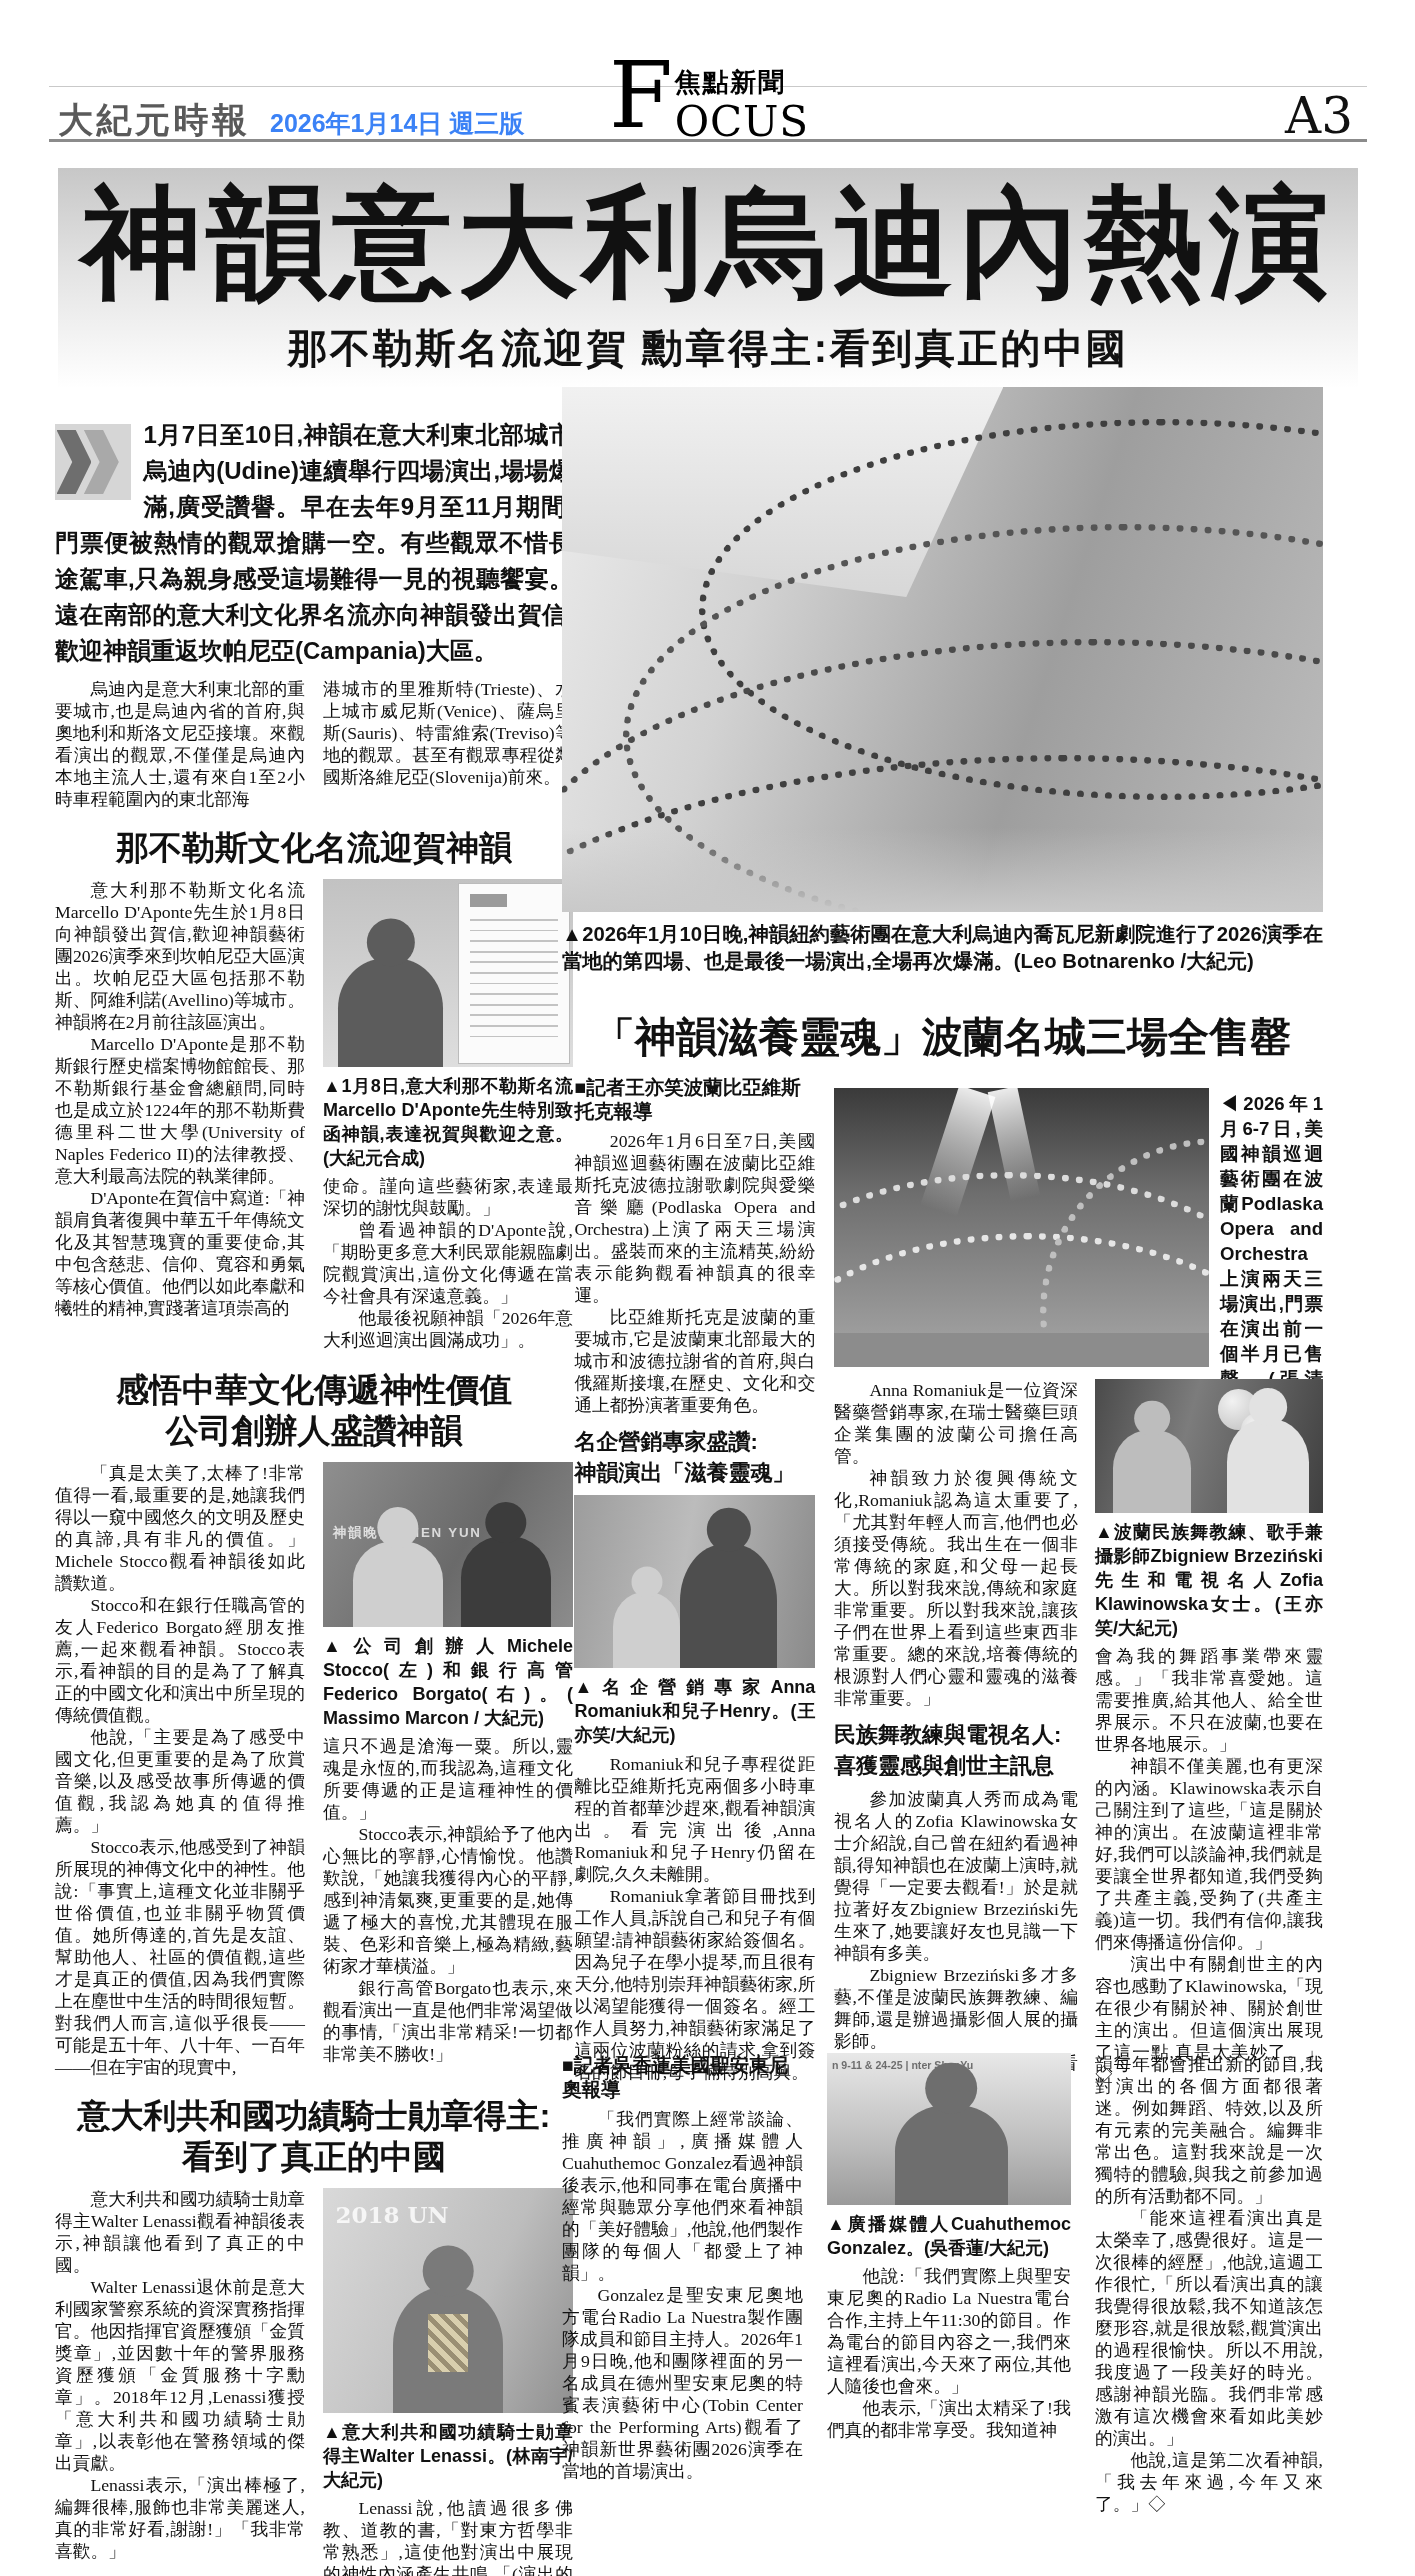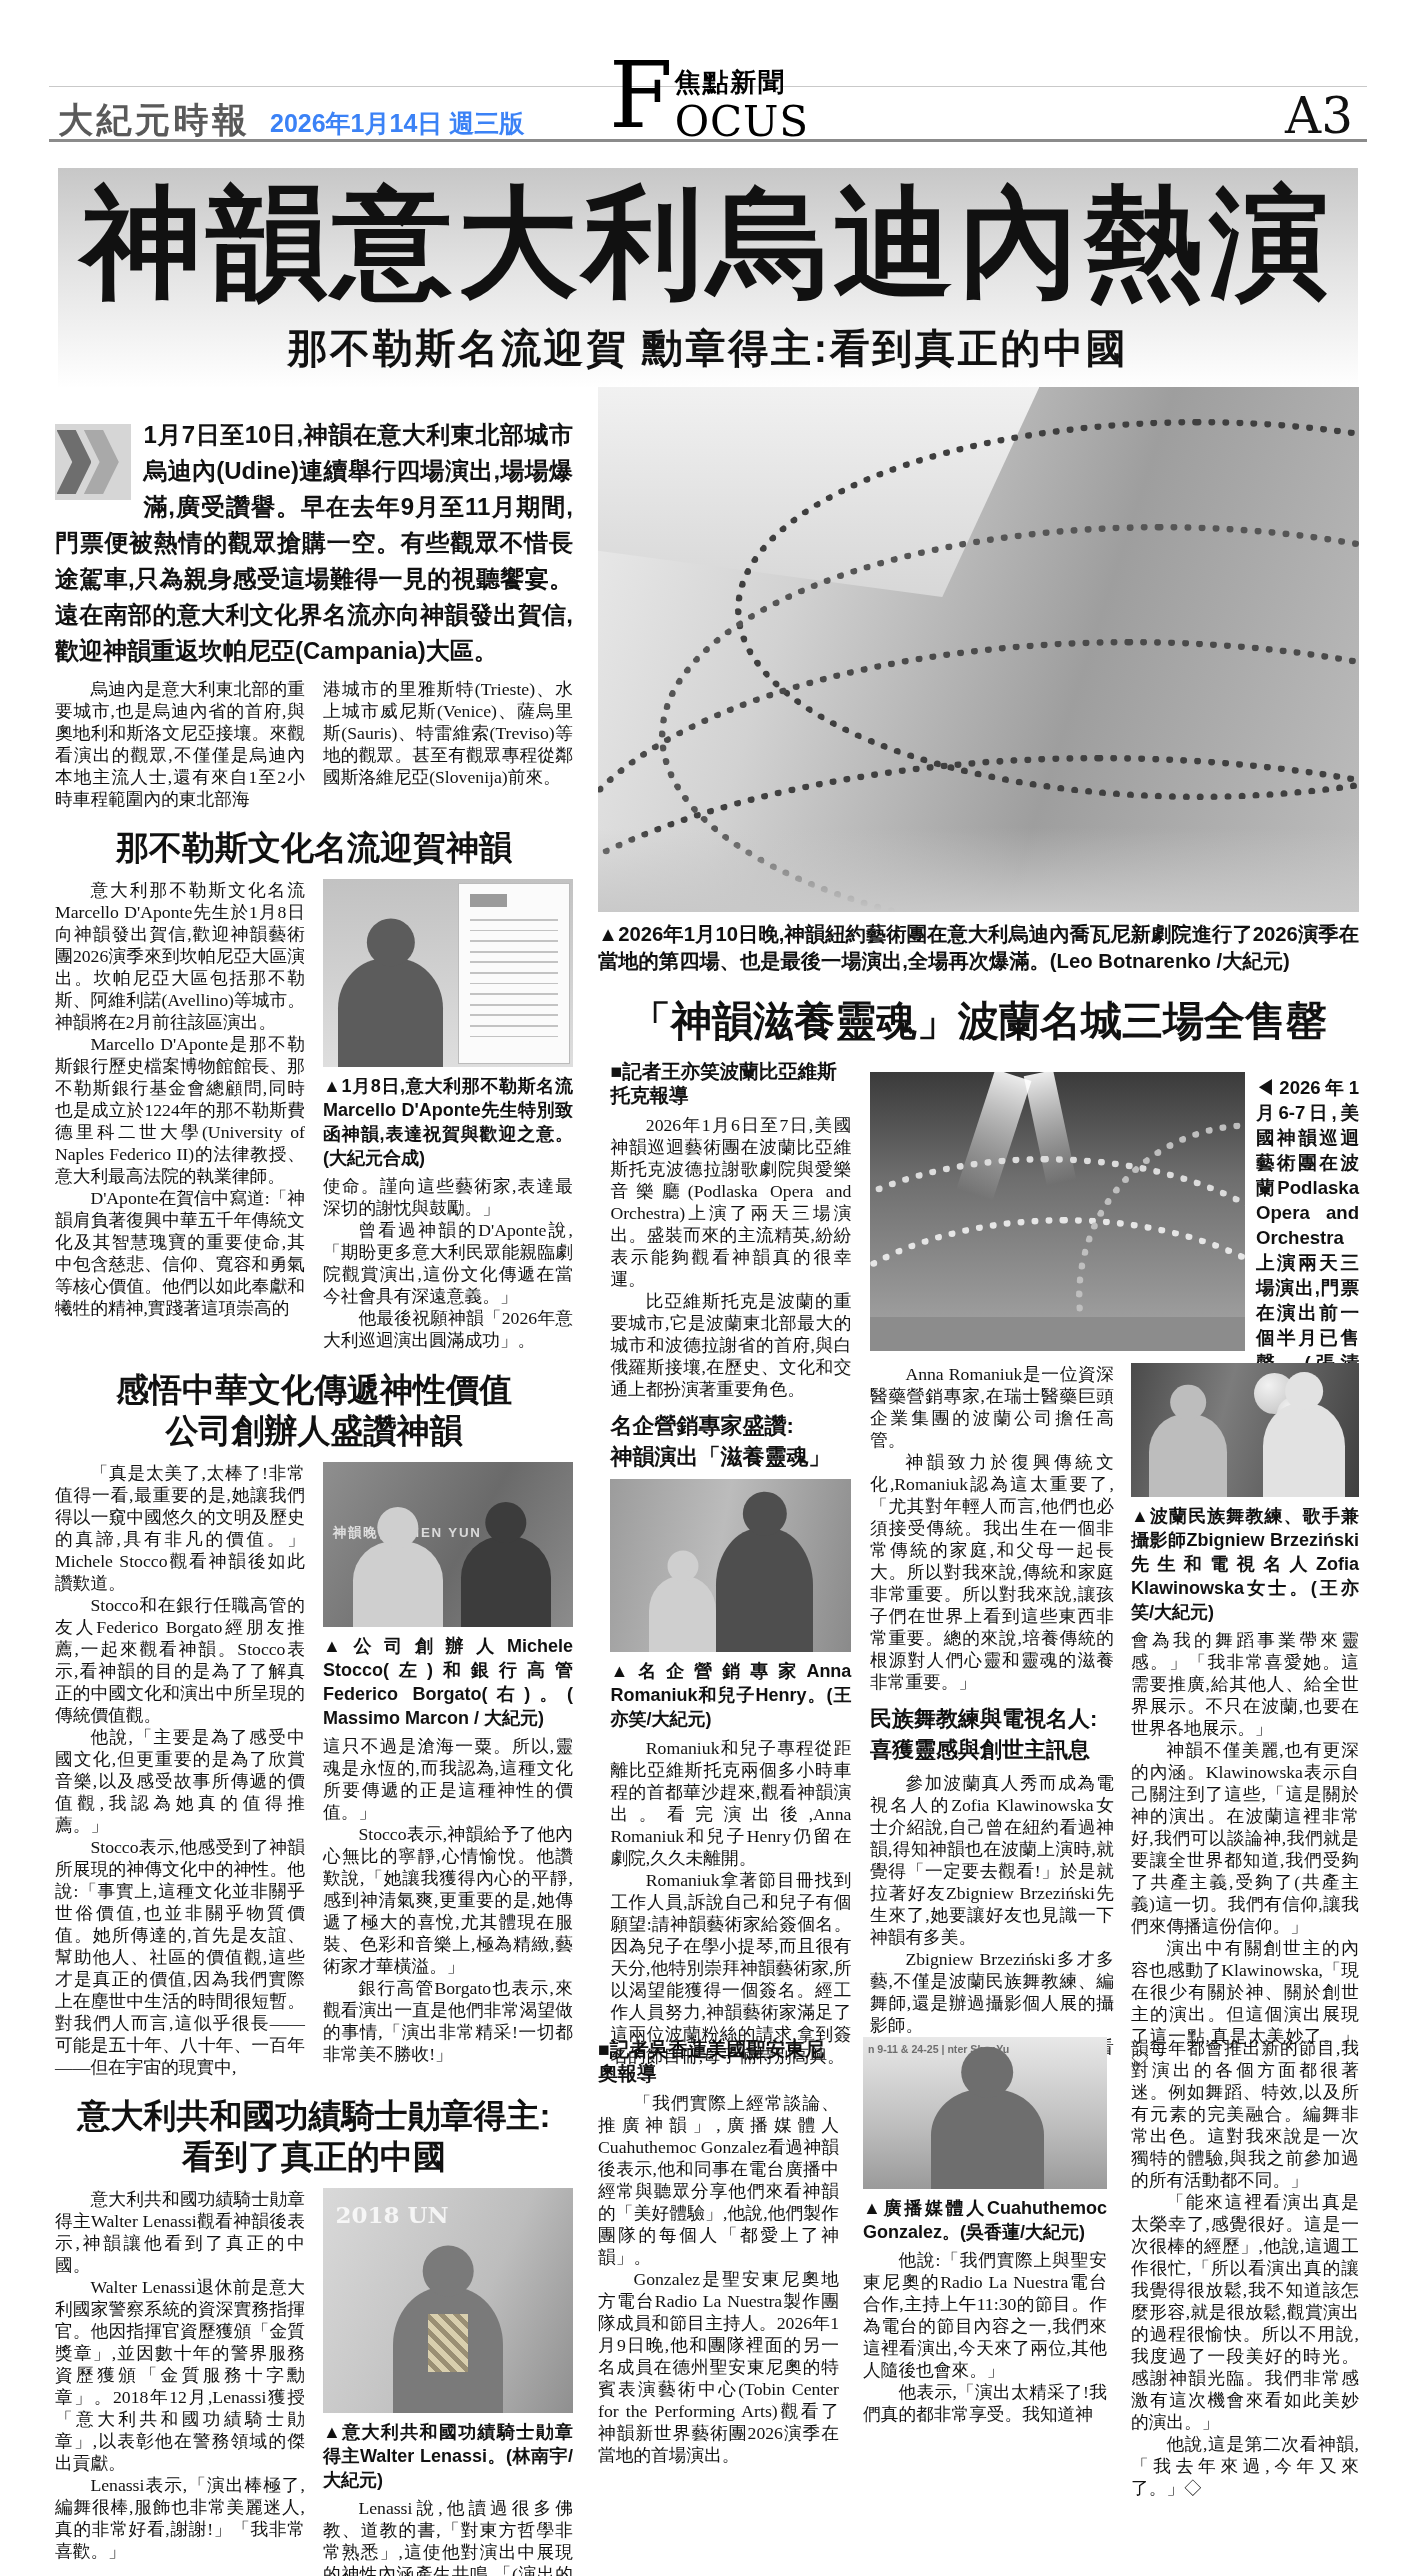--- a/index.html
+++ b/index.html
@@ -24,25 +24,25 @@
   .lead-box h2{margin:5.3px 0 0 0;font-family:"Liberation Sans",sans-serif;font-weight:900;font-size:40px;letter-spacing:2.7px;}
   
   .para{margin:0;font-size:17.7px;line-height:22px;text-align:justify;text-indent:2em;}
   .para.cont{text-indent:0;}
   .byline{font-family:"Liberation Sans",sans-serif;font-weight:bold;font-size:19.5px;line-height:24px;}
   .byline.ruled{border-bottom:1.8px solid #1a1a1a;padding-bottom:8.8px;}
   .caption{font-family:"Liberation Sans",sans-serif;font-weight:bold;font-size:18px;line-height:24px;margin:7px 0 5.3px 0;text-align:justify;}
   .cols2{display:flex;justify-content:space-between;margin-top:8.8px;}
   .cols2 .col{width:250px;}
   .sec-title{font-family:"Liberation Sans",sans-serif;font-weight:900;font-size:33px;line-height:41px;text-align:center;margin:17.7px 0 10.6px 0;}
-  .big-title{font-family:"Liberation Sans",sans-serif;font-weight:900;font-size:41px;line-height:48px;text-align:center;margin:21px 0 14px 0;}
+  .big-title{font-family:"Liberation Sans",sans-serif;font-weight:900;font-size:41px;line-height:48px;text-align:center;margin:37px 0 14px 0;}
   .subhead{font-family:"Liberation Sans",sans-serif;font-weight:900;font-size:22px;line-height:31px;margin:10.6px 0 7px 0;}
   
   .left-region{position:absolute;left:55px;top:403px;width:518px;}
-  .right-region{position:absolute;left:598px;top:387px;width:761px;}
+  .right-region{position:absolute;left:562px;top:387px;width:761px;}
   
   .intro{margin-top:14px;}
   .intro-icon{float:left;width:76px;height:76px;margin:7px 12.4px 3.5px 0;background:#d6d6d6;position:relative;overflow:hidden;}
   .chev{position:absolute;top:8%;height:84%;width:46%;}
   .chev.c1{left:2%;background:#6e6e6e;clip-path:polygon(0 0,55% 0,100% 50%,55% 100%,0 100%,45% 50%);}
   .chev.c2{left:38%;background:#a9a9a9;clip-path:polygon(0 0,55% 0,100% 50%,55% 100%,0 100%,45% 50%);}
   .intro-text{margin:0;font-family:"Liberation Sans",sans-serif;font-weight:bold;font-size:24px;line-height:36px;text-align:justify;}
   
   .photo{position:relative;overflow:hidden;background:linear-gradient(180deg,#c2c2c2,#dedede);}
   .pp{position:absolute;border-radius:46% 46% 0 0;}

